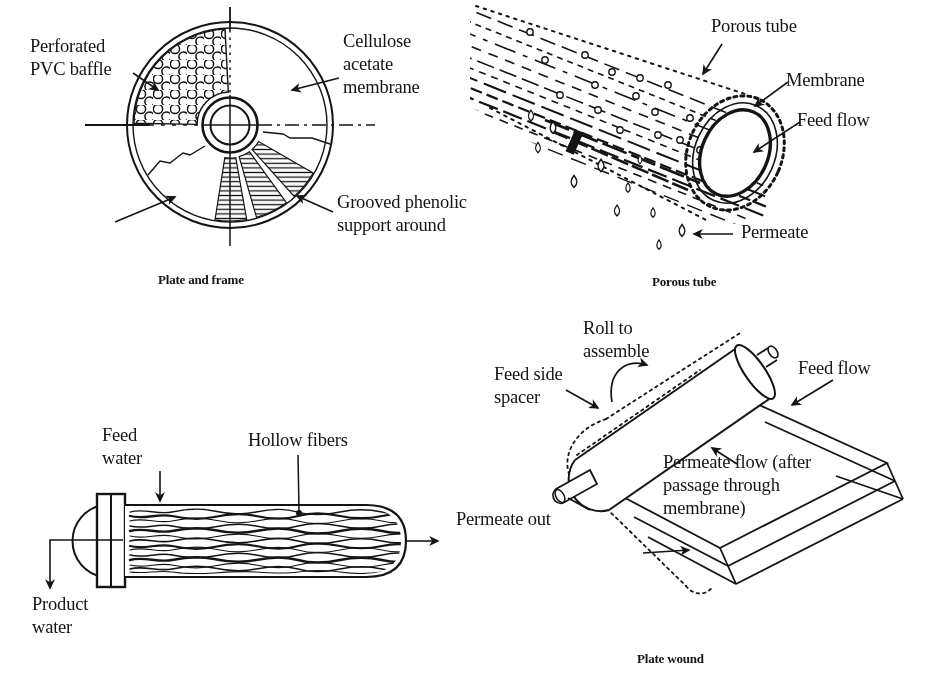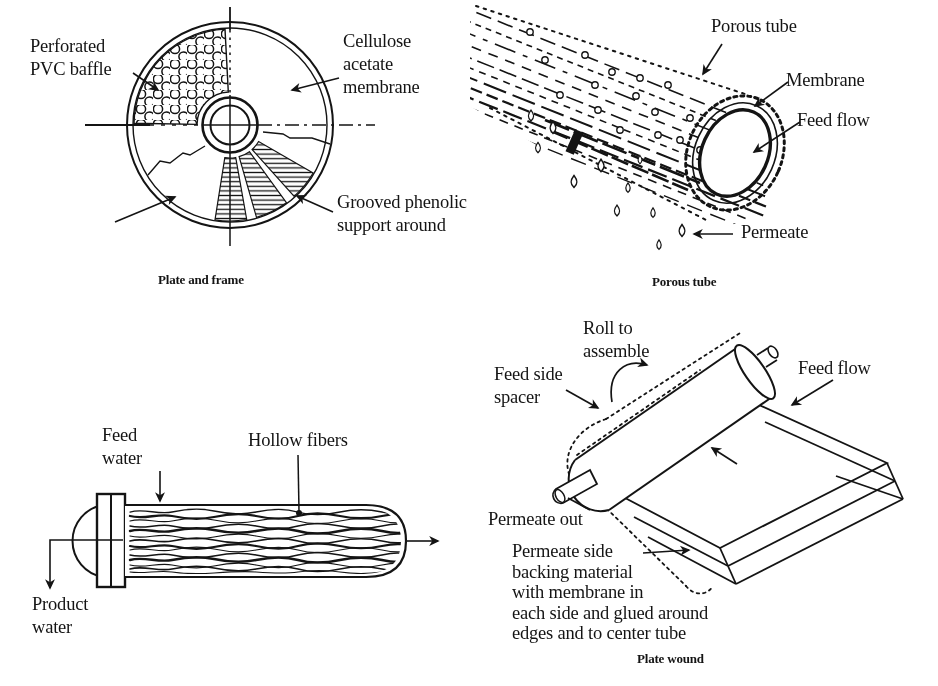--- a/index.html
+++ b/index.html
@@ -226,21 +226,19 @@
 water</div>
 <div class="lbl" style="left:248px;top:429px">Hollow fibers</div>
 <div class="lbl" style="left:32px;top:593px">Product
 water</div>
 
 <div class="lbl" style="left:494px;top:363px">Feed side
 spacer</div>
 <div class="lbl" style="left:583px;top:317px">Roll to
 assemble</div>
 <div class="lbl" style="left:798px;top:357px">Feed flow</div>
-<div class="lbl" style="left:488px;top:508px">Permeate out</div>
-<div class="lbl lbl--tight" style="left:512px;top:541px">Permeate side
-backing material
-with membrane in
-each side and glued around
-edges and to center tube</div>
+<div class="lbl" style="left:663px;top:451px">Permeate flow (after
+passage through
+membrane)</div>
+<div class="lbl" style="left:456px;top:508px">Permeate out</div>
 <div class="cap" style="left:637px;top:651px">Plate wound</div>
 
 </div>
 
 </body></html>

